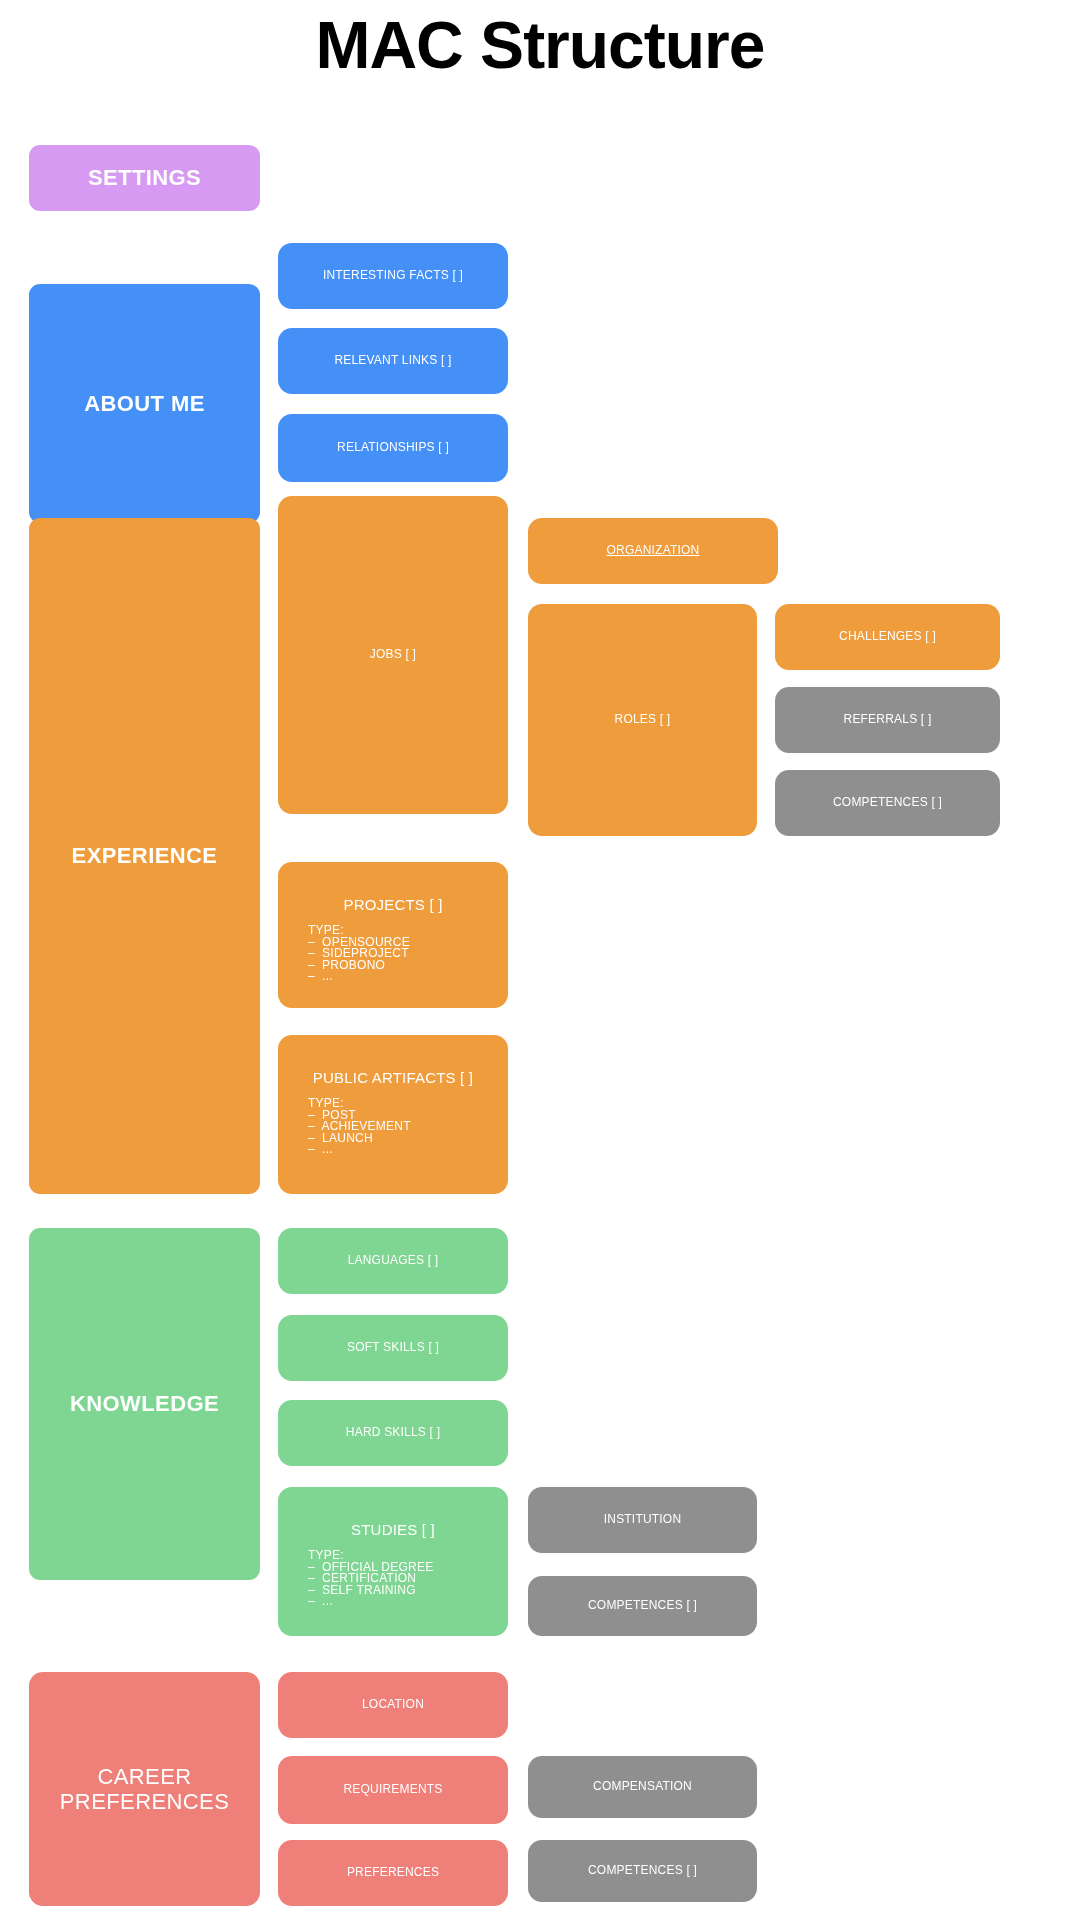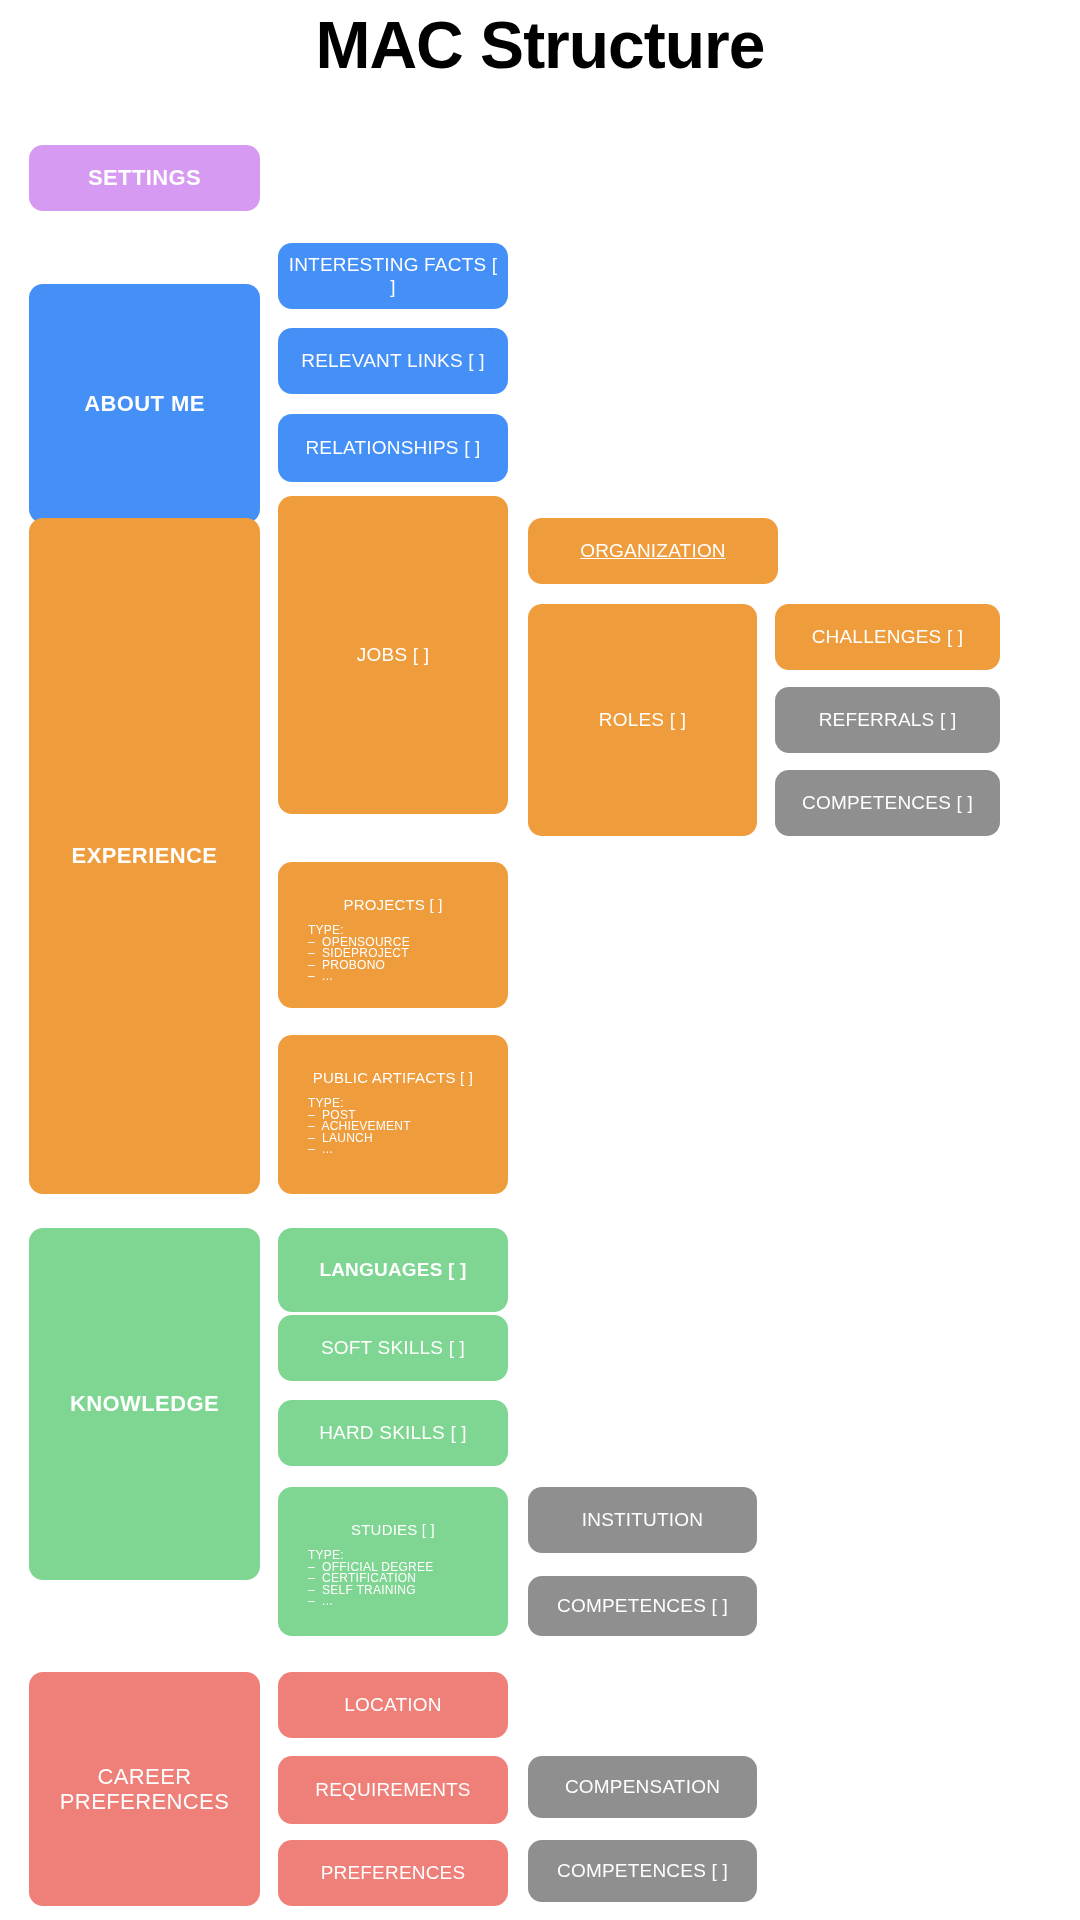--- a/index.html
+++ b/index.html
@@ -48,23 +48,23 @@
     line-height: 1.15;
   }
   .card .lbl {
     display: block;
     width: 100%;
     padding: 0 6px;
     box-sizing: border-box;
   }
 
   
-  .maj   { font-size: 22px; font-weight: 700; letter-spacing: 0.4px; }
+  .maj   { font-size: 22px; font-weight: 700; letter-spacing: 0.4px; border-radius: 11px; }
   .maj2  { font-size: 22px; font-weight: 400; letter-spacing: 0.4px; }
-  .sub   { font-size: 19px; font-weight: 400; letter-spacing: 0.2px; }
+  .sub   { font-size: 12px; font-weight: 400; letter-spacing: 0.2px; }
 
   
   .c-purple { background: #d79af2; }
   .c-blue   { background: #4490f7; }
   .c-orange { background: #ef9c3c; }
   .c-green  { background: #7fd693; }
   .c-red    { background: #ef8079; }
   .c-grey   { background: #8f8f8f; }
 
   
@@ -161,21 +161,21 @@
       <span class="type-item">–  ACHIEVEMENT</span>
       <span class="type-item">–  LAUNCH</span>
       <span class="type-item">–  ...</span>
     </div>
   </div>
 
   <div class="card c-green maj" style="left:29px; top:1228px; width:231px; height:352px;">
     <span class="lbl">KNOWLEDGE</span>
   </div>
 
-  <div class="card c-green sub" style="left:278px; top:1228px; width:230px; height:84px;font-weight:bold;">
+  <div class="card c-green sub" style="left:278px; top:1228px; width:230px; height:66px;">
     <span class="lbl">LANGUAGES [ ]</span>
   </div>
   <div class="card c-green sub" style="left:278px; top:1315px; width:230px; height:66px;">
     <span class="lbl">SOFT SKILLS [ ]</span>
   </div>
   <div class="card c-green sub" style="left:278px; top:1400px; width:230px; height:66px;">
     <span class="lbl">HARD SKILLS [ ]</span>
   </div>
 
   <div class="card c-green with-list" style="left:278px; top:1487px; width:230px; height:149px;">

